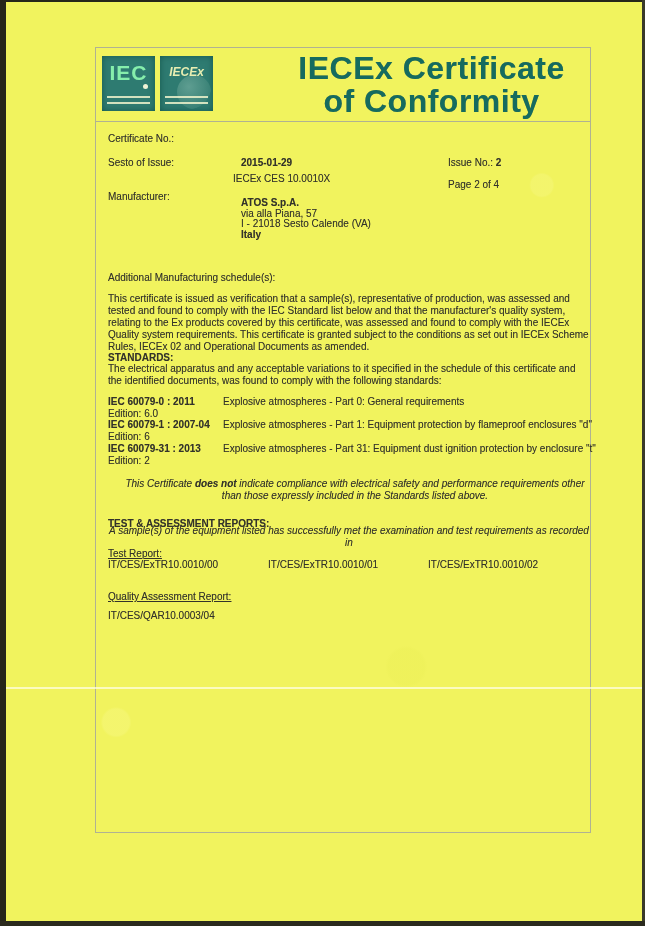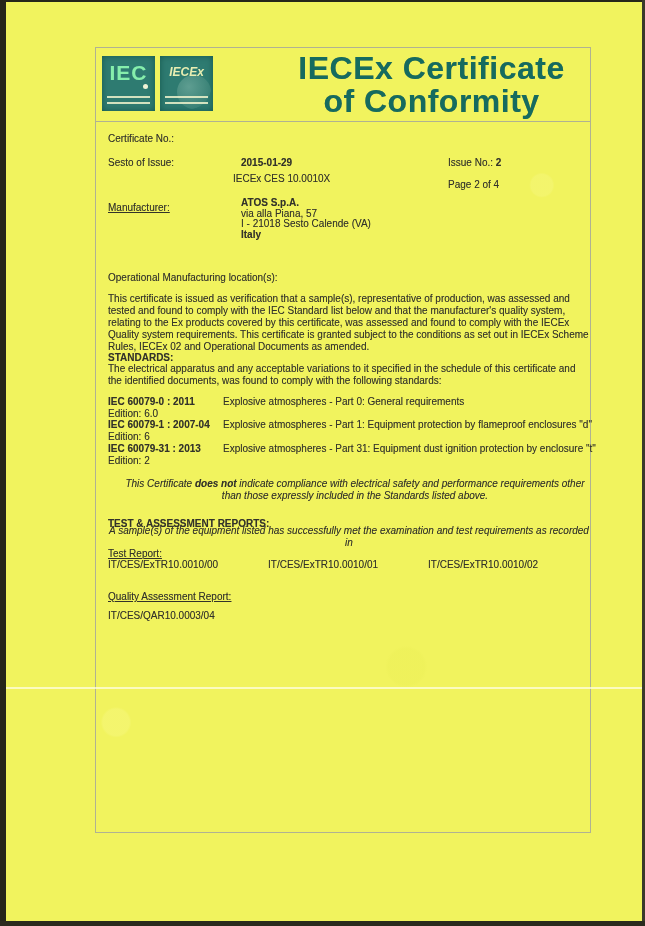--- a/index.html
+++ b/index.html
@@ -94,29 +94,29 @@
 
     <div class="t" style="left:12px;top:85px;">Certificate No.:</div>
     <div class="t" style="left:137px;top:85px;margin-top:40px;">IECEx CES 10.0010X</div>
 
     <div class="t" style="left:12px;top:109px;">Sesto of Issue:</div>
     <div class="t b" style="left:145px;top:109px;">2015-01-29</div>
 
     <div class="t" style="left:352px;top:109px;"><span>Issue No.:</span> <span class="b">2</span></div>
     <div class="t" style="left:352px;top:131px;">Page 2 of 4</div>
 
-    <div class="t" style="left:12px;top:154px;text-decoration:underline;">Manufacturer:</div>
+    <div class="t" style="left:12px;top:143px;">Manufacturer:</div>
     <div class="t man-block" style="left:145px;top:150px;">
       <div class="b">ATOS S.p.A.</div>
       <div>via alla Piana, 57</div>
       <div>I - 21018 Sesto Calende (VA)</div>
       <div class="b">Italy</div>
     </div>
 
-    <div class="t" style="left:12px;top:224px;">Operational Manufacturing location(s):</div>
+    <div class="t" style="left:12px;top:224px;">Additional Manufacturing schedule(s):</div>
 
     <div class="t para" style="left:12px;top:245px;">This certificate is issued as verification that a sample(s), representative of production, was assessed and tested and found to comply with the IEC Standard list below and that the manufacturer's quality system, relating to the Ex products covered by this certificate, was assessed and found to comply with the IECEx Quality system requirements. This certificate is granted subject to the conditions as set out in IECEx Scheme Rules, IECEx 02 and Operational Documents as amended.</div>
 
     <div class="t b" style="left:12px;top:304px;">STANDARDS:</div>
     <div class="t para" style="left:12px;top:315px;">The electrical apparatus and any acceptable variations to it specified in the schedule of this certificate and the identified documents, was found to comply with the following standards:</div>
 
     <div class="t std-row" style="left:12px;top:348px;right:6px;">
       <div class="code">IEC 60079-0 : 2011</div>
       <div class="edition">Edition: 6.0</div>
       <div class="desc">Explosive atmospheres - Part 0: General requirements</div>

